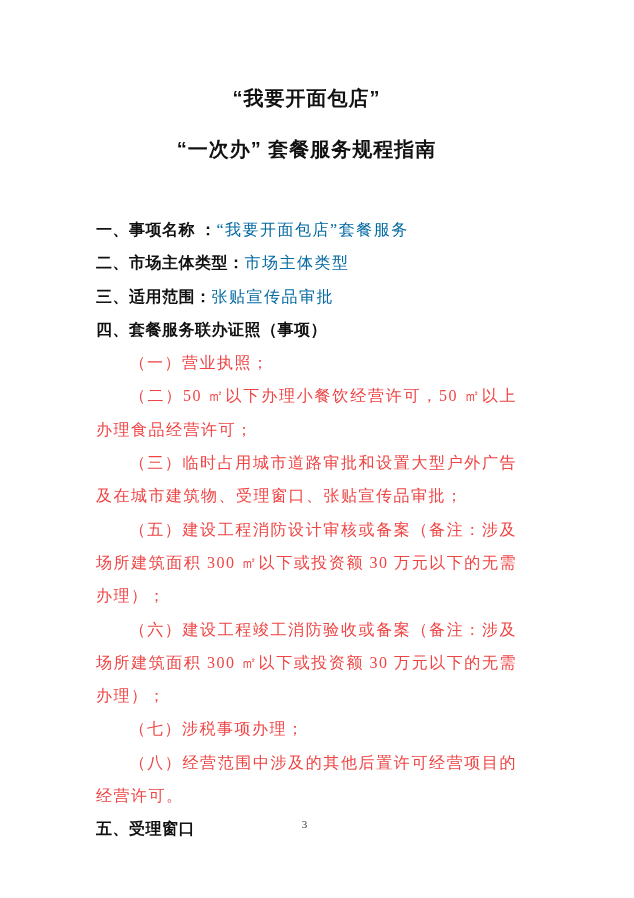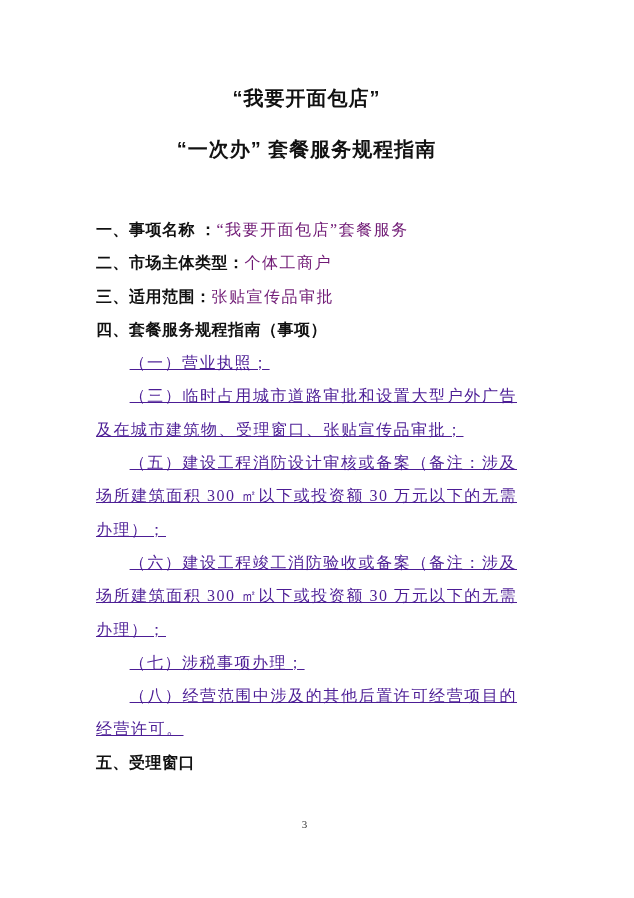--- a/index.html
+++ b/index.html
@@ -42,29 +42,28 @@
   .heading {
     font-family: "Liberation Sans", sans-serif;
     font-weight: bold;
     letter-spacing: 0.5px;
     color: #111111;
   }
   .heading .val {
     font-family: "Liberation Serif", serif;
     font-weight: normal;
     letter-spacing: 1.5px;
-    color: #701a75;
+    color: #0369a1;
   }
   .item {
     font-family: "Liberation Serif", serif;
-    color: #4c1d95;
+    color: #ef4444;
     text-indent: 2.1em;
     text-align: justify;
     letter-spacing: 1.5px;
-    text-decoration: underline;
   }
   .page-number {
     position: absolute;
     left: 0;
     right: 0;
     top: 818px;
     text-align: center;
     font-family: "Liberation Serif", serif;
     font-size: 11px;
     color: #333333;
@@ -76,27 +75,28 @@
 <div class="page">
   <div class="content">
 
     <div class="doc-title line1">“我要开面包店”</div>
     <div class="doc-title line2">“一次办” 套餐服务规程指南</div>
 
     <div class="body-block">
 
       <p class="heading"><span>一、事项名称 ：</span><span class="val">“我要开面包店”套餐服务</span></p>
 
-      <p class="heading"><span>二、市场主体类型：</span><span class="val">个体工商户</span></p>
+      <p class="heading"><span>二、市场主体类型：</span><span class="val">市场主体类型</span></p>
 
       <p class="heading"><span>三、适用范围：</span><span class="val">张贴宣传品审批</span></p>
 
-      <p class="heading"><span>四、套餐服务规程指南（事项）</span><span class="val"></span></p>
+      <p class="heading"><span>四、套餐服务联办证照（事项）</span><span class="val"></span></p>
 
       <p class="item">（一）营业执照；</p>
+      <p class="item">（二）50 ㎡以下办理小餐饮经营许可，50 ㎡以上办理食品经营许可；</p>
       <p class="item">（三）临时占用城市道路审批和设置大型户外广告及在城市建筑物、受理窗口、张贴宣传品审批；</p>
       <p class="item">（五）建设工程消防设计审核或备案（备注：涉及场所建筑面积 300 ㎡以下或投资额 30 万元以下的无需办理）；</p>
       <p class="item">（六）建设工程竣工消防验收或备案（备注：涉及场所建筑面积 300 ㎡以下或投资额 30 万元以下的无需办理）；</p>
       <p class="item">（七）涉税事项办理；</p>
       <p class="item">（八）经营范围中涉及的其他后置许可经营项目的经营许可。</p>
 
       <p class="heading"><span>五、受理窗口</span><span class="val"></span></p>
 
     </div>
   </div>

